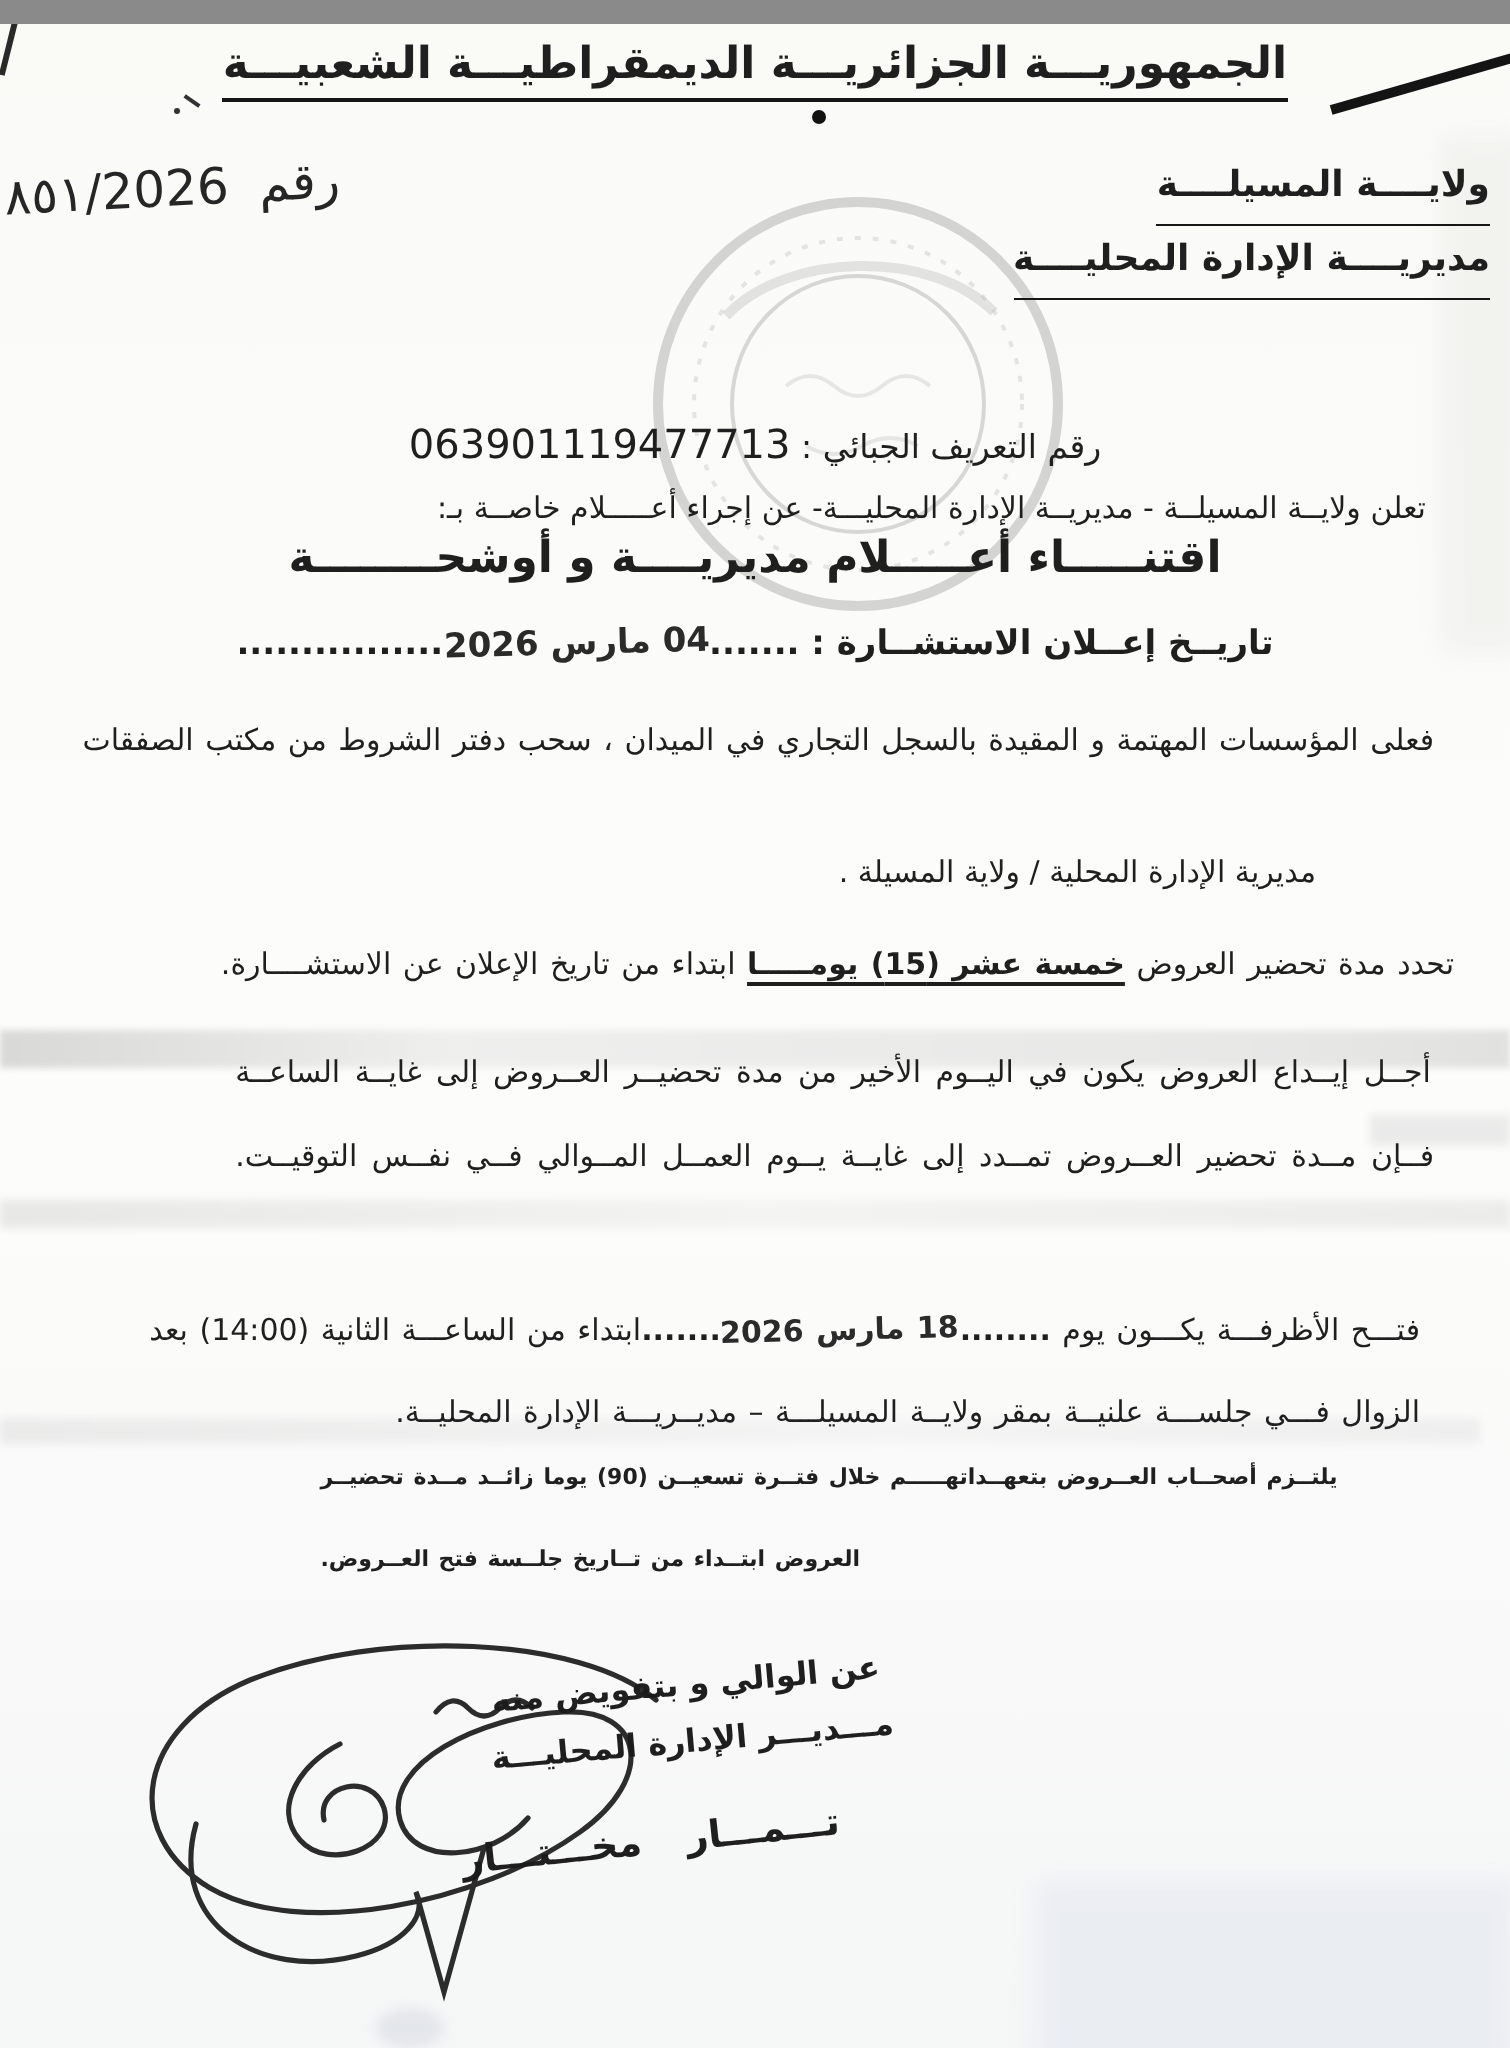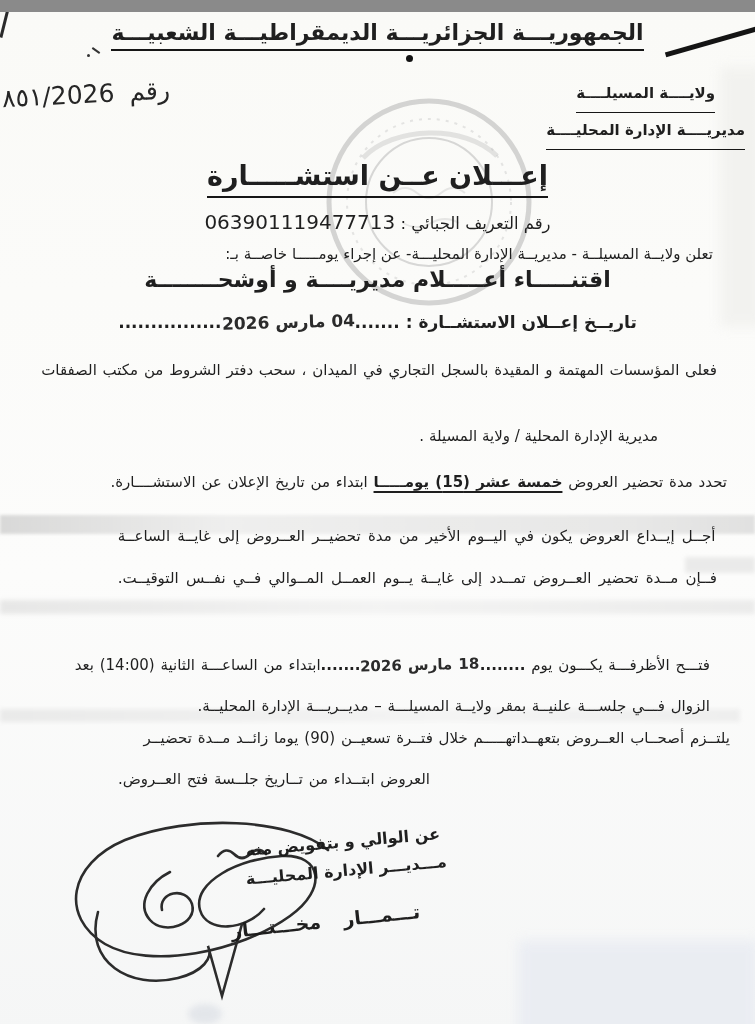--- a/index.html
+++ b/index.html
@@ -21,36 +21,36 @@
   .dots{font-weight:700;letter-spacing:1px;}
   
   .shade{z-index:1;pointer-events:none;}
   .svgdeco{z-index:2;pointer-events:none;}
   .sig-svg{z-index:5;pointer-events:none;}
   
   .h-title{top:8px;font-size:22px;}
   .h-dot{top:43px;left:50%;margin-left:28px;width:7px;height:7px;border-radius:50%;background:#121212;z-index:3;}
   .handwritten{top:66px;left:2px;width:240px;font-size:25px;color:#262626;
     transform:rotate(-3deg);word-spacing:7px;z-index:3;text-align:left;direction:rtl;}
-  .org{top:64px;right:10px;text-align:center;font-size:15px;line-height:34px;}
+  .org{top:64px;right:10px;text-align:right;font-size:18px;line-height:34px;}
   
   .doc-title{top:148px;font-size:27px;}
   .doc-title .ul-block{border-bottom-width:2.6px;padding-bottom:5px;}
   .tax-line{top:198px;font-size:16.5px;}
   .tax-line .num{font-size:20px;letter-spacing:.5px;}
   .intro{top:233px;right:42px;font-size:15px;text-align:right;}
   .subject{top:255px;font-size:22px;}
   .date-line{top:300px;font-size:17px;}
   
   .p1{top:349px;right:38px;font-size:15px;word-spacing:1px;}
   .p1b{top:415px;right:97px;font-size:15px;}
   .p2{top:461px;right:28px;font-size:15px;word-spacing:1px;text-align:right;}
   .p3{top:503px;right:38px;font-size:15px;line-height:42px;text-align:left;word-spacing:2.5px;}
   .p4{top:633px;right:45px;font-size:15px;line-height:41px;text-align:right;word-spacing:1px;}
-  .p5{top:706px;right:25px;font-size:15px;line-height:41px;text-align:right;font-weight:400;word-spacing:1px;}
+  .p5{top:706px;right:25px;font-size:11px;line-height:41px;text-align:left;font-weight:700;word-spacing:1px;}
   .p5 .l2{margin-right:300px;}
   
   .sig1{top:812px;right:315px;font-size:16px;font-weight:700;transform:rotate(-5deg);transform-origin:right center;}
   .sig2{top:840px;right:308px;font-size:16px;font-weight:700;transform:rotate(-5deg);transform-origin:right center;}
   .sig-name{top:888px;right:335px;font-size:19px;font-weight:700;transform:rotate(-6deg);transform-origin:right center;word-spacing:16px;}
   
   .corner-tr{top:13px;right:-6px;width:100px;height:4.5px;background:#141414;transform:rotate(-16deg);transform-origin:right top;z-index:4;}
   .corner-tl{top:-4px;left:3px;width:3px;height:30px;background:#2a2a2a;transform:rotate(14deg);z-index:4;}
   .tick1{top:34px;left:95px;width:2px;height:9px;background:#333;transform:rotate(-55deg);z-index:3;}
   .dot1{top:42px;left:87px;width:3px;height:3px;border-radius:50%;background:#333;z-index:3;}
@@ -97,31 +97,28 @@
 
   <div class="abs txt org">
     <div>
       <span class="ul-thin b">ولايــــة المسيلــــة</span>
     </div>
     <div>
       <span class="ul-thin b">مديريــــة الإدارة المحليــــة</span>
     </div>
   </div>
 
-  <div class="abs txt center doc-title">
-    <span class="ul-block b">إعـــلان عــن استشـــــارة</span>
-  </div>
 
   <div class="abs txt center tax-line nowrap">
     <span>رقم التعريف الجبائي :</span>
     <span> </span>
     <span class="num">063901119477713</span>
   </div>
 
-  <div class="abs txt intro nowrap">تعلن ولايــة المسيلــة  - مديريــة الإدارة المحليـــة- عن إجراء يومـــــا خاصــة بـ:</div>
+  <div class="abs txt intro nowrap">تعلن ولايــة المسيلــة  - مديريــة الإدارة المحليـــة- عن إجراء أعـــــلام خاصــة بـ:</div>
 
   <div class="abs txt center subject">
     <span class="b">اقتنـــــاء أعـــــلام مديريــــة و أوشحــــــــة</span>
   </div>
 
   <div class="abs txt center date-line nowrap b">
     <span>تاريــخ إعــلان الاستشــارة : </span><span class="dots">.......</span><span class="stamp-date">04 مارس 2026</span><span class="dots">................</span>
   </div>
 
   <div class="abs txt p1b nowrap">مديرية الإدارة المحلية /  ولاية المسيلة .</div>

